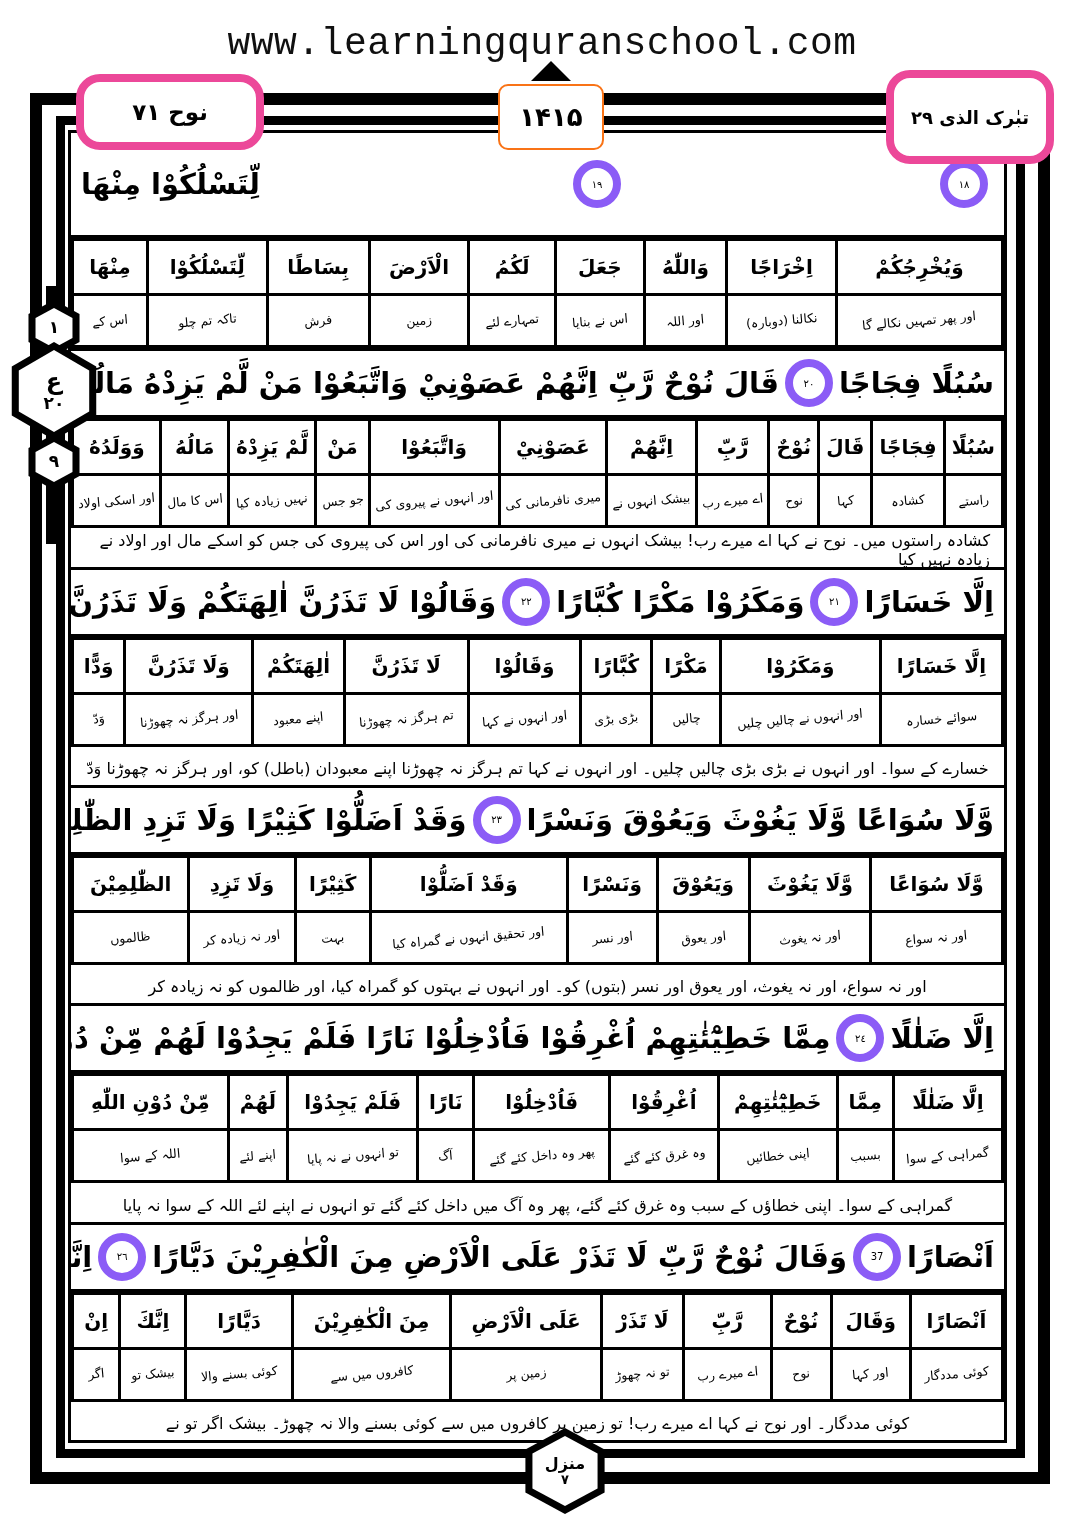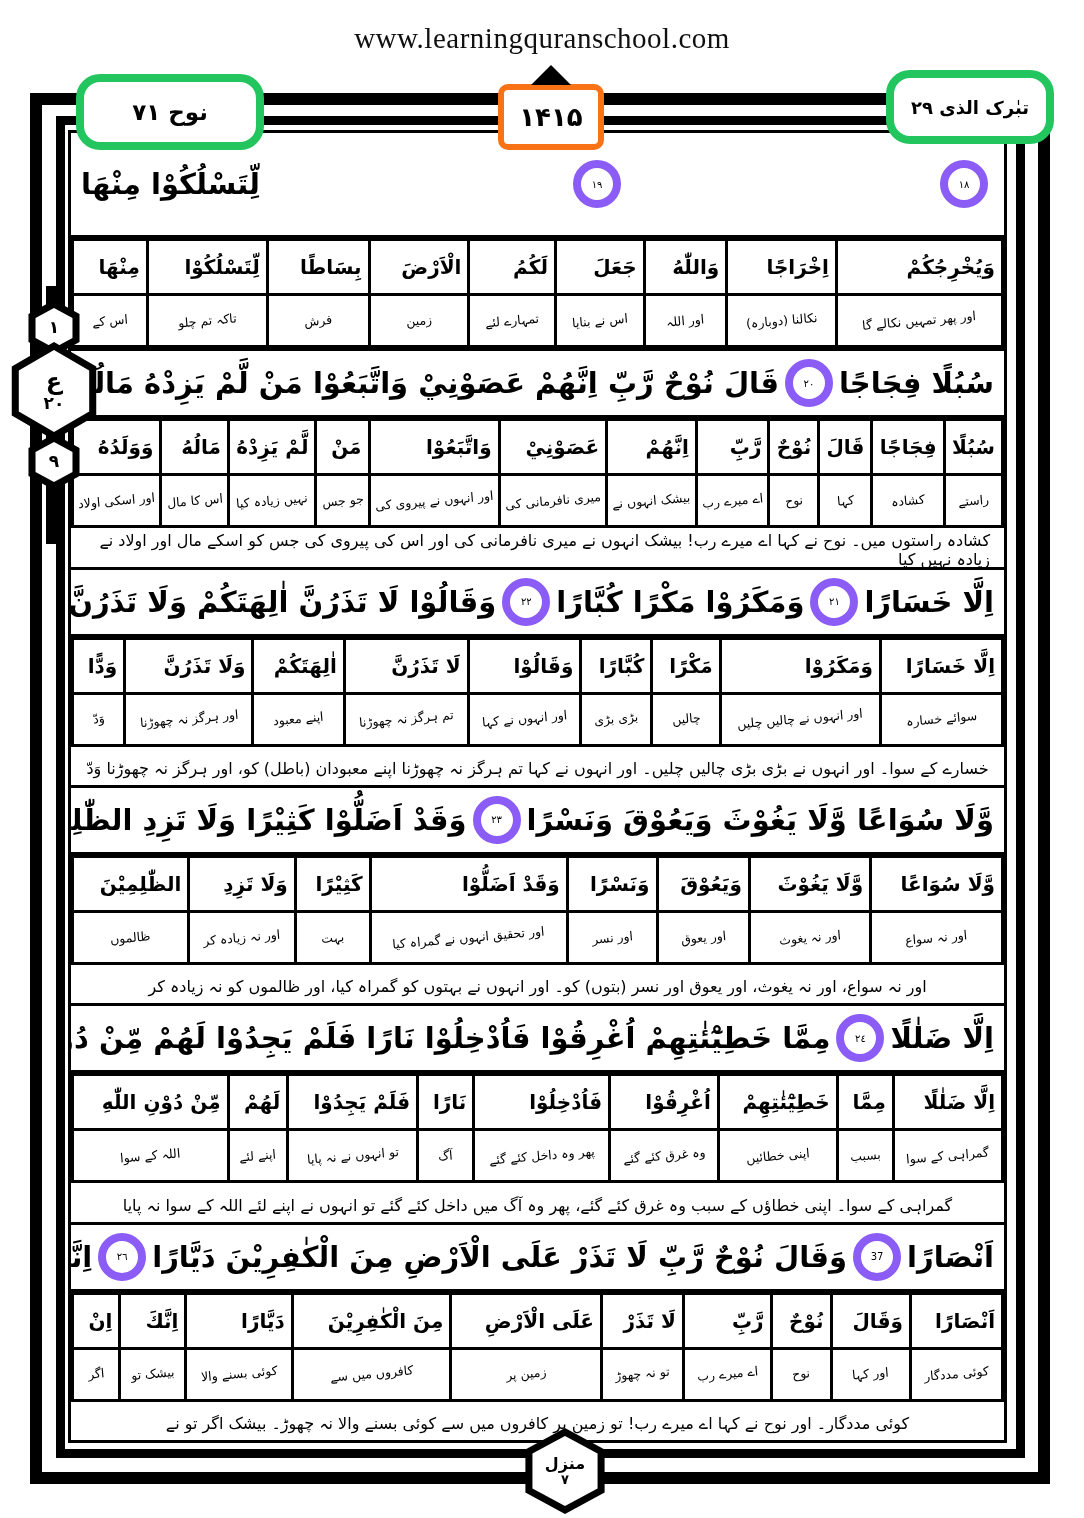--- a/index.html
+++ b/index.html
@@ -3,41 +3,41 @@
 <meta charset="utf-8">
 <style>
   html,body{margin:0;padding:0;}
   body{
     width:1084px;height:1518px;background:#ffffff;position:relative;
     font-family:"DejaVu Sans",sans-serif;color:#000;overflow:hidden;
   }
   
   .url{
     position:absolute;top:22px;left:0;width:100%;text-align:center;
-    font-family:Liberation Serif, serif;font-size:29px;letter-spacing:.5px;color:#101010;
+    font-family:Liberation Mono, monospace;font-size:38px;letter-spacing:.5px;color:#101010;
   }
   
   .frame-outer{position:absolute;left:30px;top:93px;width:1020px;height:1391px;border:12px solid #000;box-sizing:border-box;}
   .frame-inner{position:absolute;left:56px;top:116px;width:969px;height:1342px;border:9px solid #000;box-sizing:border-box;}
   .content{
     position:absolute;left:68px;top:130px;width:939px;height:1313px;
     border:3px solid #000;box-sizing:border-box;background:#fff;
     display:flex;flex-direction:column;z-index:2;
   }
   
   .tab{
-    position:absolute;background:#fff;border:8px solid #22c55e;border-radius:24px;
+    position:absolute;background:#fff;border:8px solid #ec4899;border-radius:24px;
     display:flex;align-items:center;justify-content:center;z-index:6;box-sizing:border-box;
     font-weight:bold;direction:rtl;
   }
   .tab-left{left:76px;top:74px;width:188px;height:76px;font-size:23px;}
-  .tab-right{left:886px;top:70px;width:168px;height:74px;font-size:18px;}
+  .tab-right{left:886px;top:70px;width:168px;height:94px;font-size:18px;}
   .tab-center{
     position:absolute;left:498px;top:84px;width:106px;height:66px;background:#fff;
-    border:6px solid #f97316;border-radius:10px;display:flex;align-items:center;justify-content:center;
+    border:2px solid #f97316;border-radius:10px;display:flex;align-items:center;justify-content:center;
     z-index:6;box-sizing:border-box;font-weight:bold;font-size:26px;
   }
   .tab-center .peak{
     position:absolute;left:50%;top:-25px;transform:translateX(-50%);
     width:0;height:0;border-left:20px solid transparent;border-right:20px solid transparent;
     border-bottom:20px solid #000;
   }
   
   .hexwrap{position:absolute;z-index:5;}
   .hex{position:absolute;background:#000;clip-path:polygon(50% 0%,94% 25%,94% 75%,50% 100%,6% 75%,6% 25%);
@@ -54,21 +54,21 @@
     overflow:hidden;white-space:nowrap;min-height:60px;
   }
   .vseg{white-space:nowrap;}
   .ayah{
     display:inline-flex;align-items:center;justify-content:center;flex:0 0 auto;
     width:32px;height:32px;border:8px solid #8b5cf6;border-radius:50%;
     font-size:10px;font-weight:normal;margin:0 6px;
   }
   .wtable{width:100%;border-collapse:collapse;direction:rtl;table-layout:auto;}
   .acell{
-    border:3px solid #000;height:50px;text-align:right;vertical-align:middle;
+    border:3px solid #000;height:50px;text-align:center;vertical-align:middle;
     font-weight:bold;font-size:20px;padding:1px 6px;white-space:nowrap;line-height:1.5;
   }
   .ucell{
     border:3px solid #000;height:47px;text-align:center;vertical-align:middle;
     font-size:12.5px;padding:1px 4px;line-height:1.25;
   }
   .uspan{display:inline-block;transform:rotate(-5deg);}
   .trans{
     height:44px;flex:0 0 auto;display:flex;align-items:center;justify-content:center;
     direction:rtl;font-size:16px;padding:0 14px;overflow:hidden;

